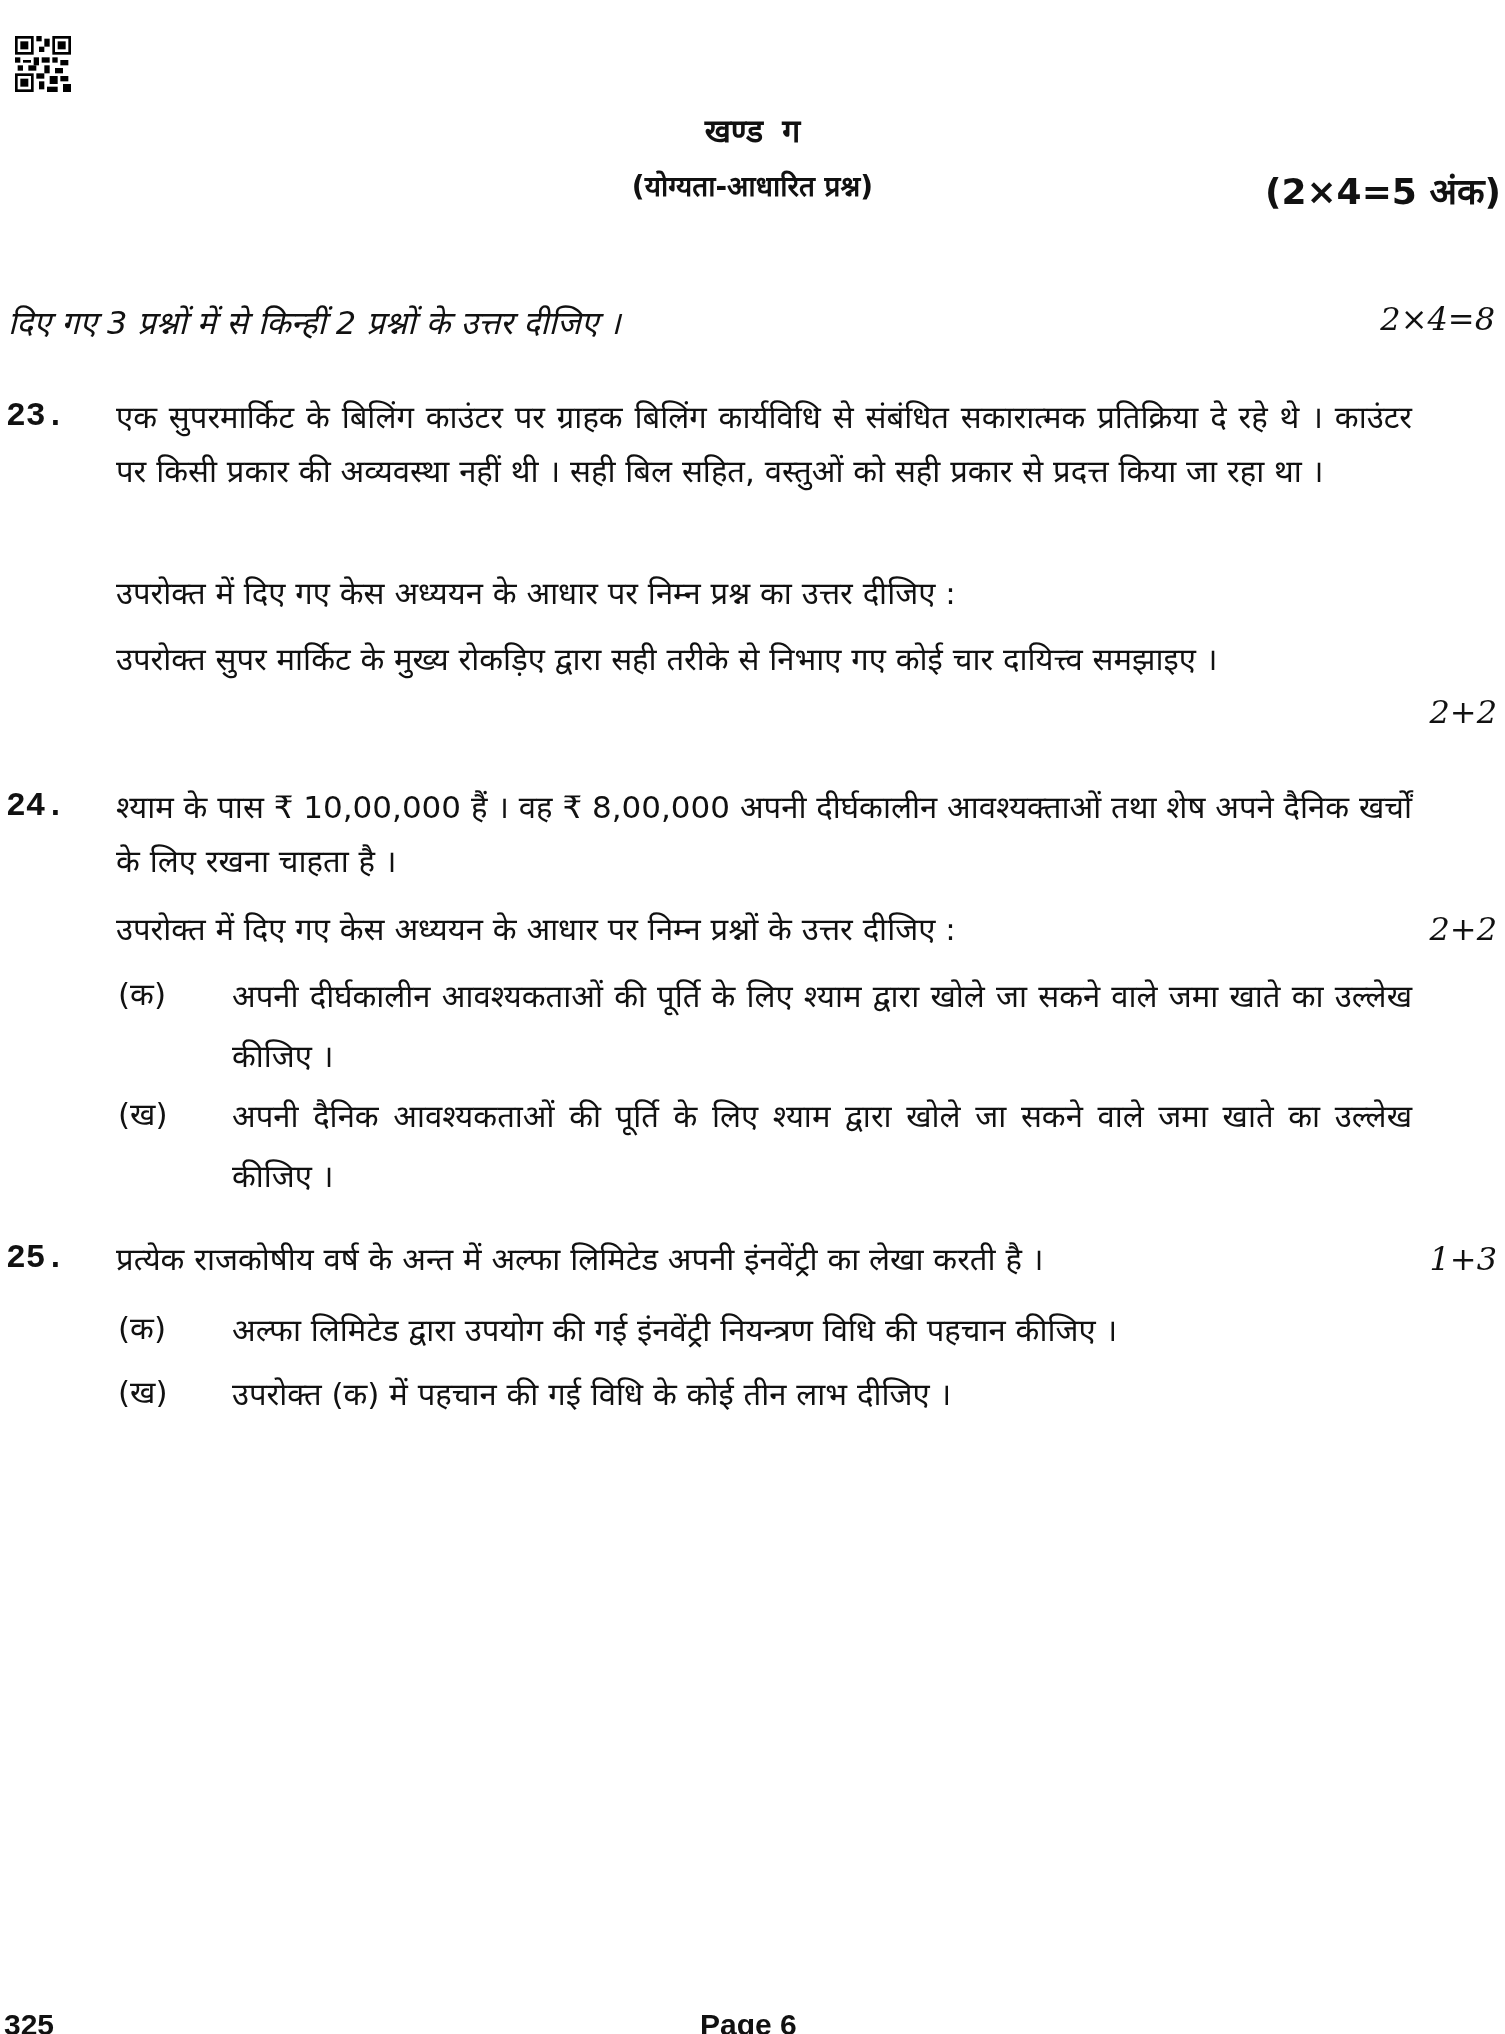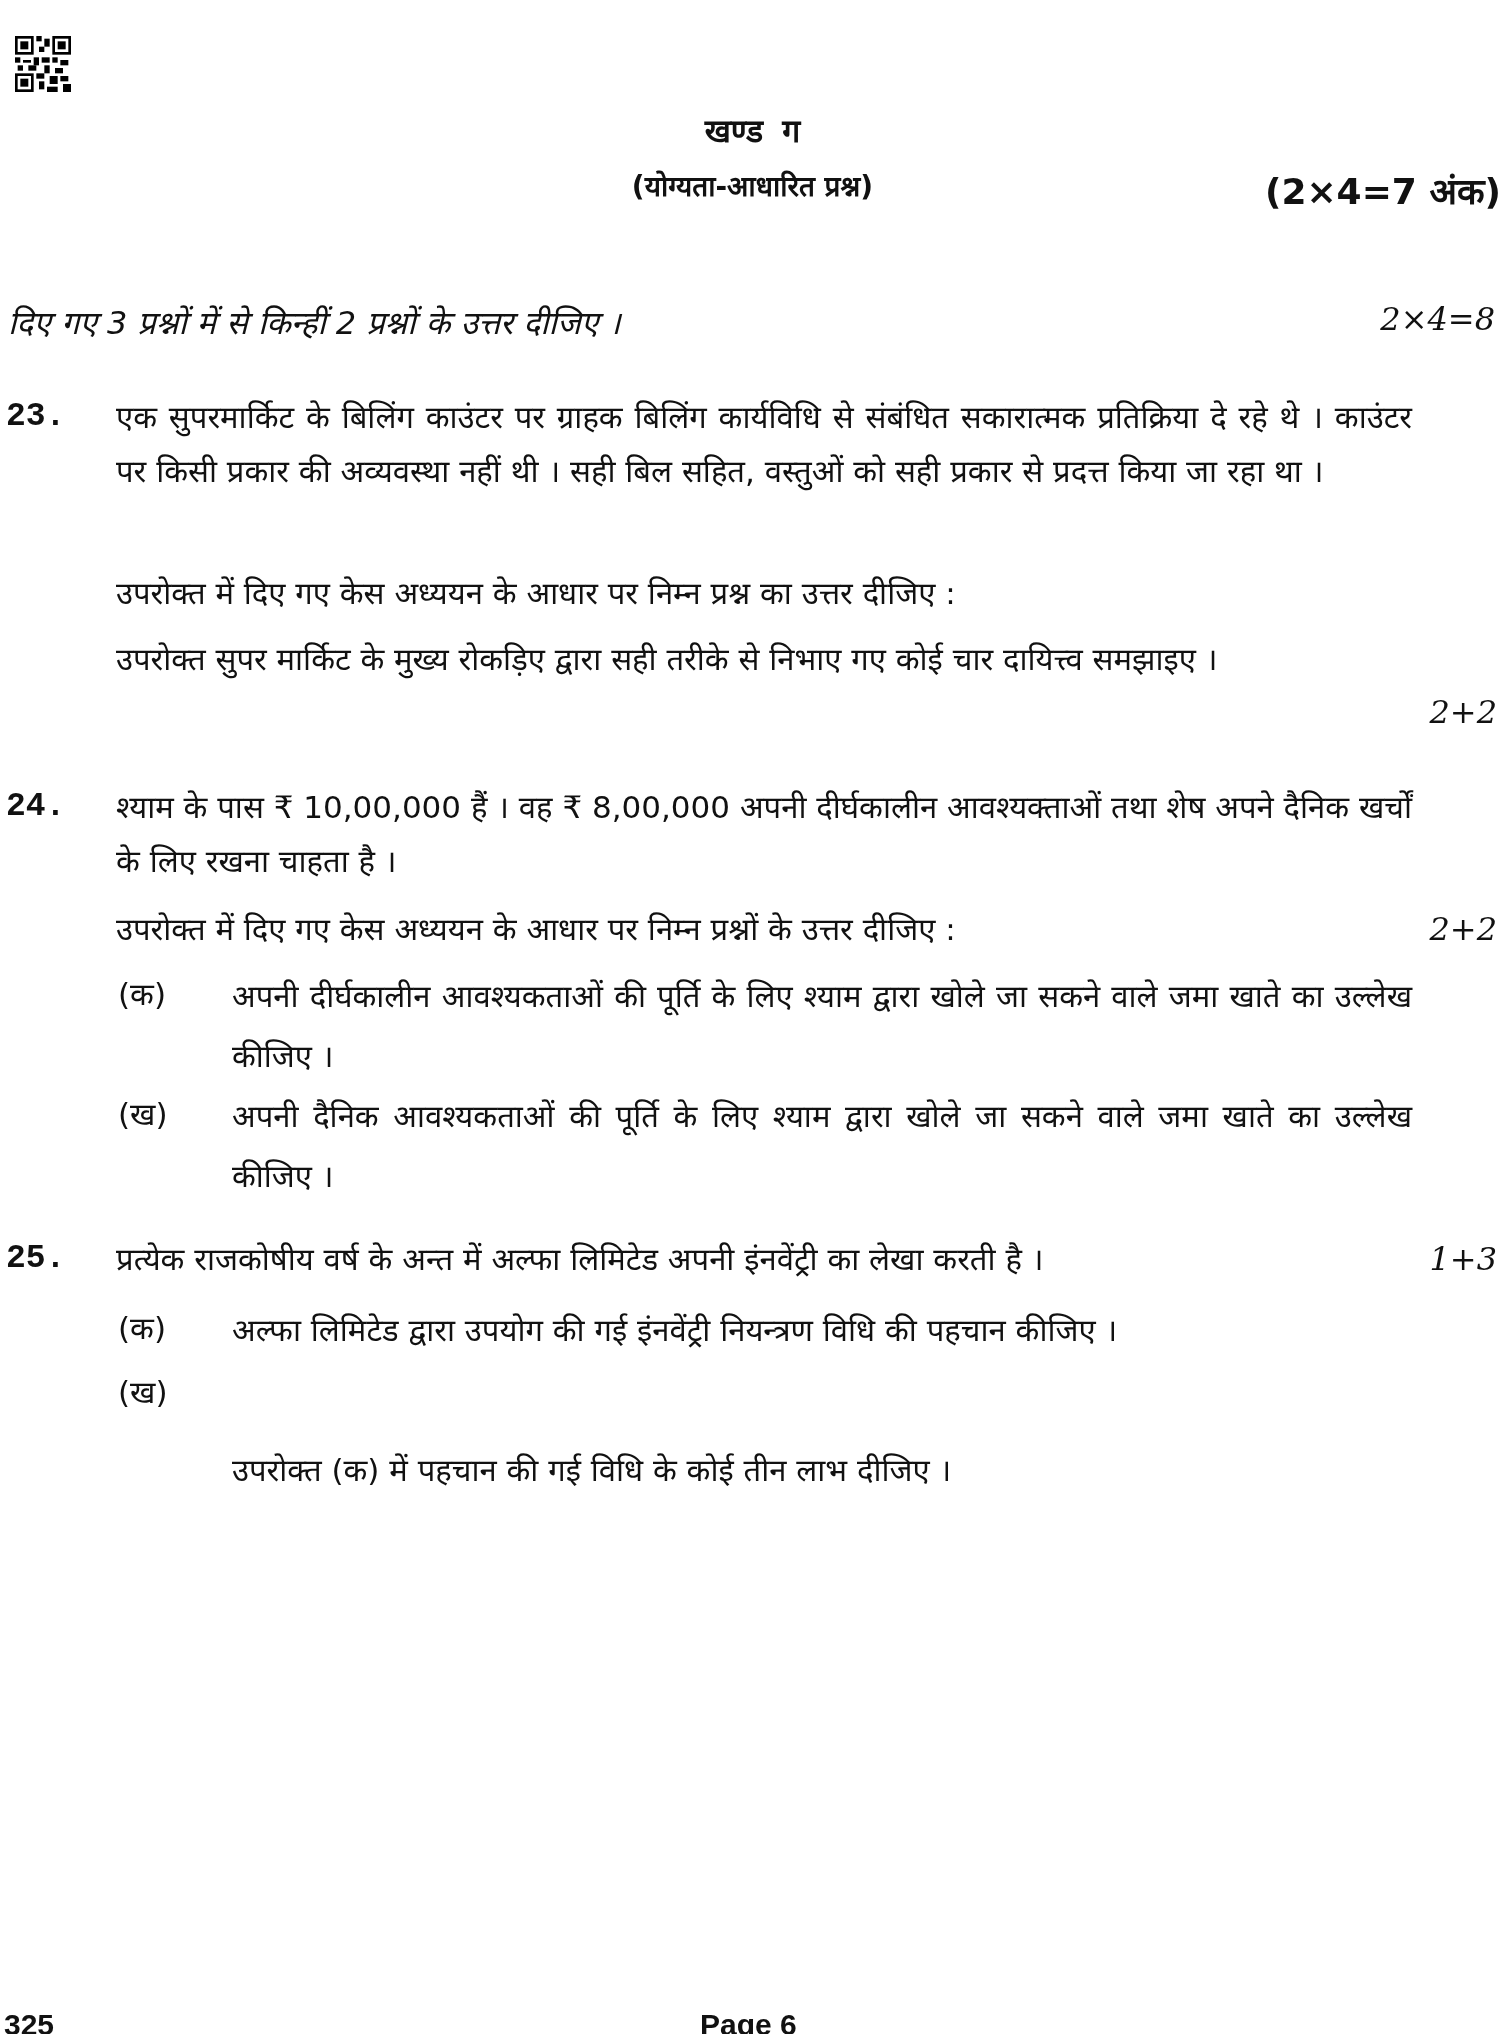--- a/index.html
+++ b/index.html
@@ -54,21 +54,21 @@
       <rect x="17" y="15" width="3" height="2"></rect>
         <rect x="9" y="17" width="2" height="3"></rect>
         <rect x="12" y="19" width="4" height="2"></rect>
       <rect x="18" y="18" width="3" height="3"></rect>
     </g>
   </svg>
 </div>
 
 <div class="abs sec-title">खण्ड ग</div>
 <div class="abs sec-sub">(योग्यता-आधारित प्रश्न)</div>
-<div class="abs sec-marks">(2×4=7 अंक)</div>
+<div class="abs sec-marks">(2×4=5 अंक)</div>
 
 <div class="abs instr">दिए गए 3 प्रश्नों में से किन्हीं 2 प्रश्नों के उत्तर दीजिए ।</div>
 <div class="abs instr-marks">2×4=8</div>
 
 <div class="abs qnum" style="top:398px;">23.</div>
 <div class="abs para" style="top:390px;">एक सुपरमार्किट के बिलिंग काउंटर पर ग्राहक बिलिंग कार्यविधि से संबंधित सकारात्मक प्रतिक्रिया दे रहे थे । काउंटर पर किसी प्रकार की अव्यवस्था नहीं थी । सही बिल सहित, वस्तुओं को सही प्रकार से प्रदत्त किया जा रहा था ।</div>
 <div class="abs para" style="top:566px;">उपरोक्त में दिए गए केस अध्ययन के आधार पर निम्न प्रश्न का उत्तर दीजिए :</div>
 <div class="abs para" style="top:632px;">उपरोक्त सुपर मार्किट के मुख्य रोकड़िए द्वारा सही तरीके से निभाए गए कोई चार दायित्त्व समझाइए ।</div>
 <div class="abs marks" style="top:693px;">2+2</div>
 
@@ -80,16 +80,16 @@
 <div class="abs subtext" style="top:966px;">अपनी दीर्घकालीन आवश्यकताओं की पूर्ति के लिए श्याम द्वारा खोले जा सकने वाले जमा खाते का उल्लेख कीजिए ।</div>
 <div class="abs sublabel" style="top:1092px;">(ख)</div>
 <div class="abs subtext" style="top:1086px;">अपनी दैनिक आवश्यकताओं की पूर्ति के लिए श्याम द्वारा खोले जा सकने वाले जमा खाते का उल्लेख कीजिए ।</div>
 
 <div class="abs qnum" style="top:1240px;">25.</div>
 <div class="abs para" style="top:1232px; width:1230px;">प्रत्येक राजकोषीय वर्ष के अन्त में अल्फा लिमिटेड अपनी इंनवेंट्री का लेखा करती है ।</div>
 <div class="abs marks" style="top:1240px;margin-left:28px;">1+3</div>
 <div class="abs sublabel" style="top:1306px;">(क)</div>
 <div class="abs subtext" style="top:1300px;">अल्फा लिमिटेड द्वारा उपयोग की गई इंनवेंट्री नियन्त्रण विधि की पहचान कीजिए ।</div>
 <div class="abs sublabel" style="top:1370px;">(ख)</div>
-<div class="abs subtext" style="top:1440px;">उपरोक्त (क) में पहचान की गई विधि के कोई तीन लाभ दीजिए ।</div>
+<div class="abs subtext" style="top:1364px;">उपरोक्त (क) में पहचान की गई विधि के कोई तीन लाभ दीजिए ।</div>
 
 <div class="abs footer-left">325</div>
 <div class="abs footer-center">Page 6</div>
 
 </body></html>

